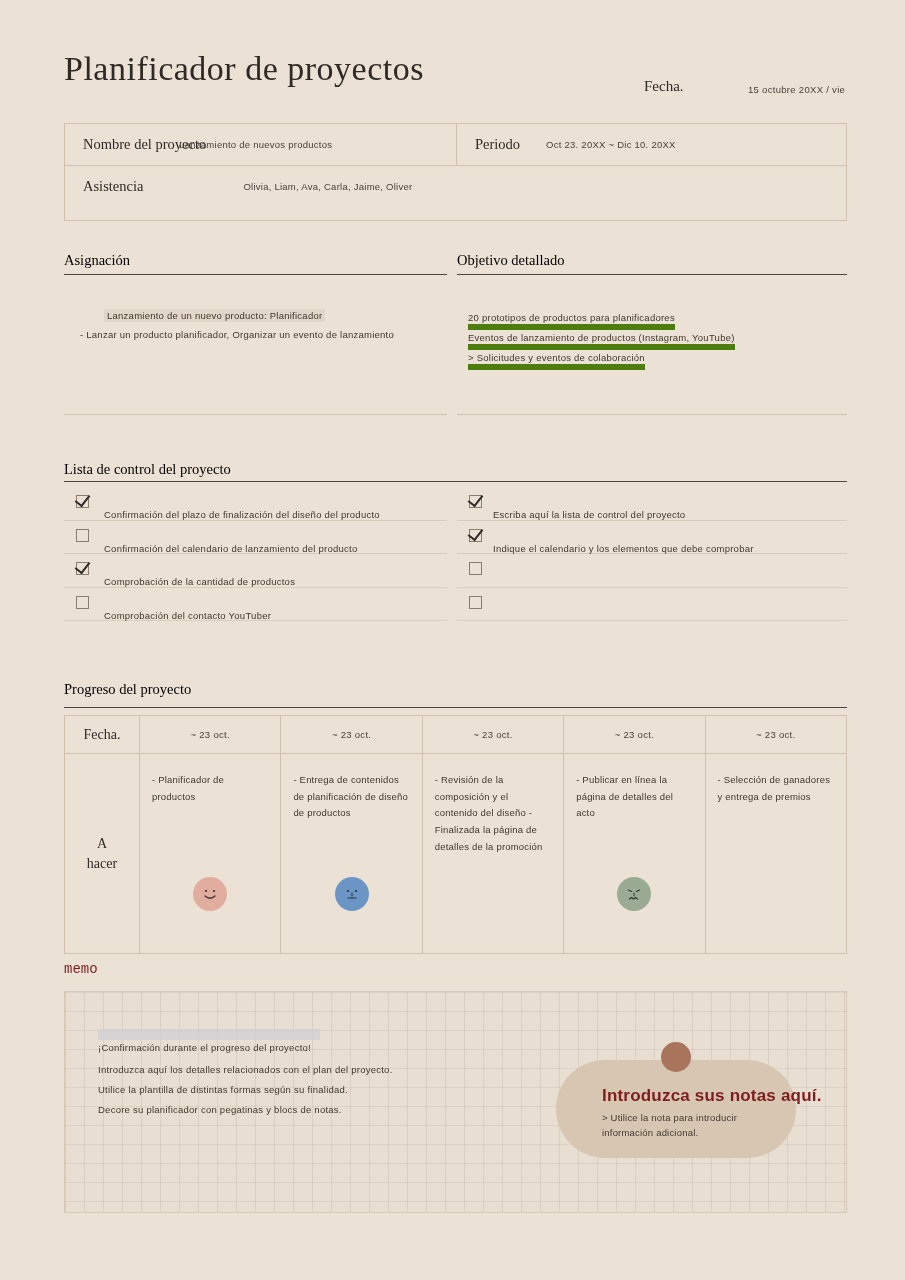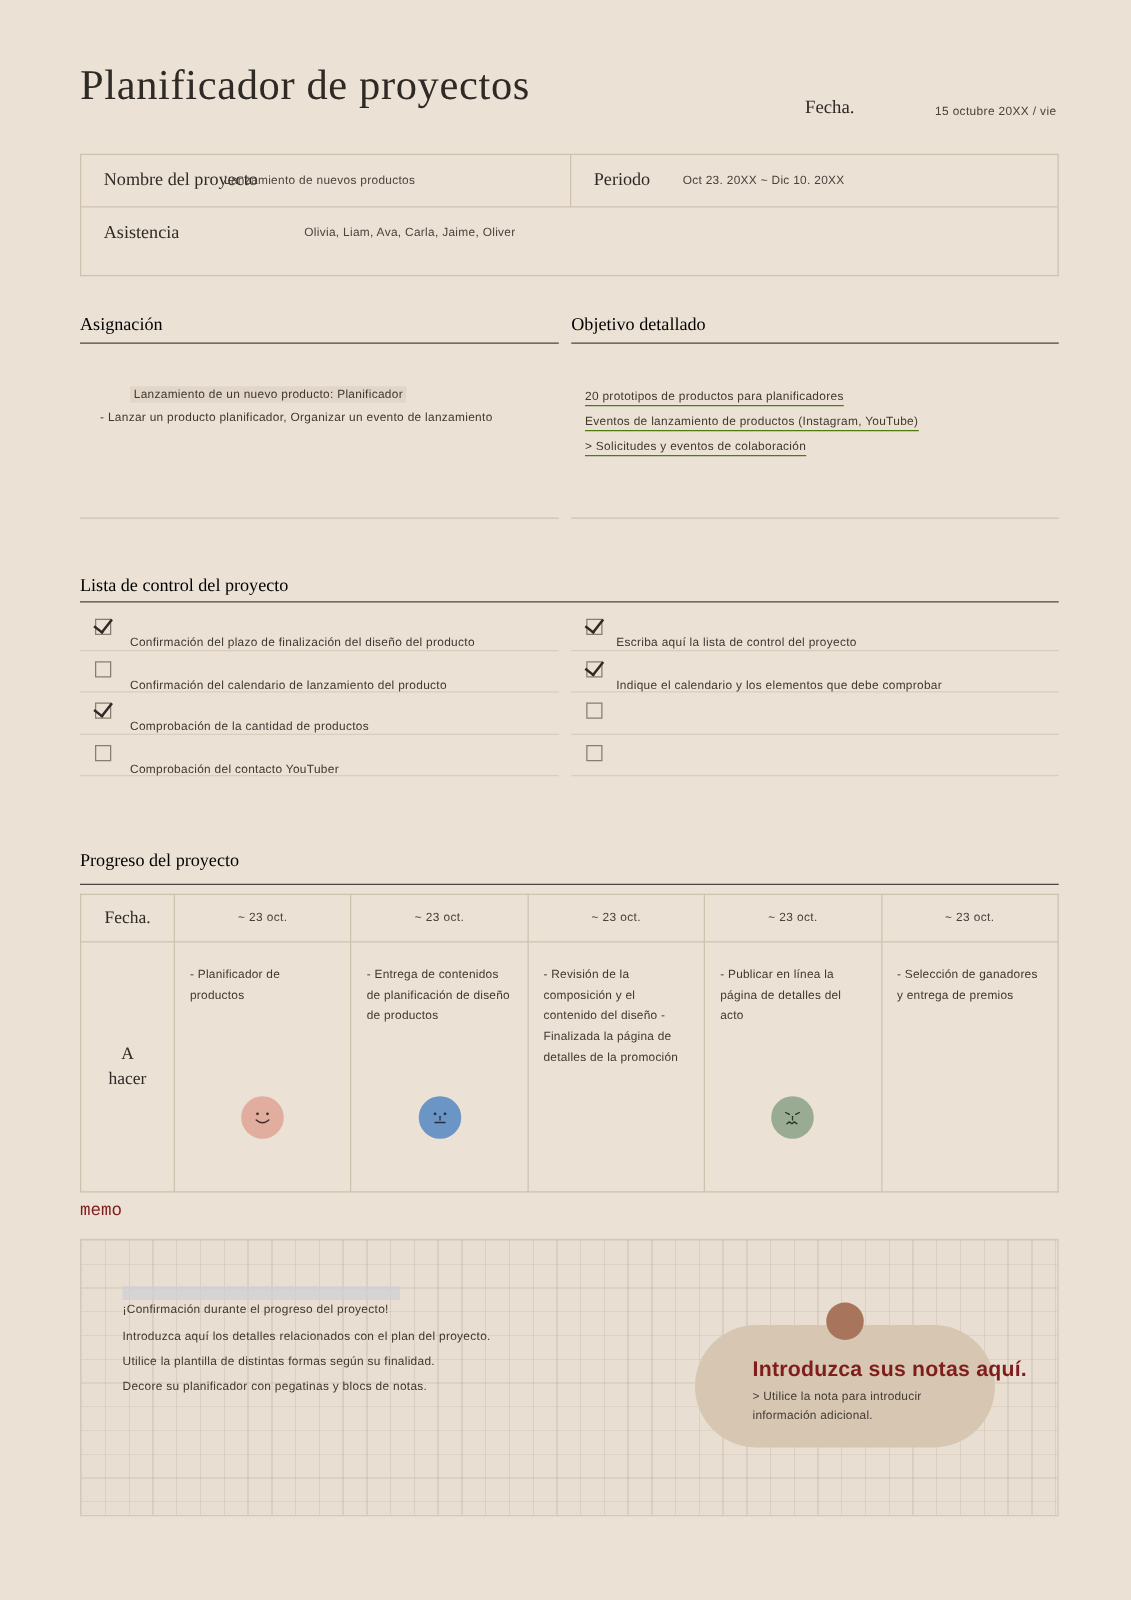--- a/index.html
+++ b/index.html
@@ -131,21 +131,21 @@
   }
   #asig-l2 { left: 80px; top: 329px; }
 
   .obj-line {
     position: absolute;
     left: 468px;
     font-size: 9.5px;
     letter-spacing: 0.25px;
     color: #3f382f;
     white-space: nowrap;
-    border-bottom: 1px solid #4d7c0f;
+    border-bottom: 6px solid #4d7c0f;
     padding-bottom: 1px;
     text-align: right;
   }
   #obj-l1 { top: 312px; }
   #obj-l2 { top: 332px; }
   #obj-l3 { top: 352px; }
 
   
   #check-head { left: 64px; top: 461px; }
   #check-rule { left: 64px; top: 481px; width: 783px; }

